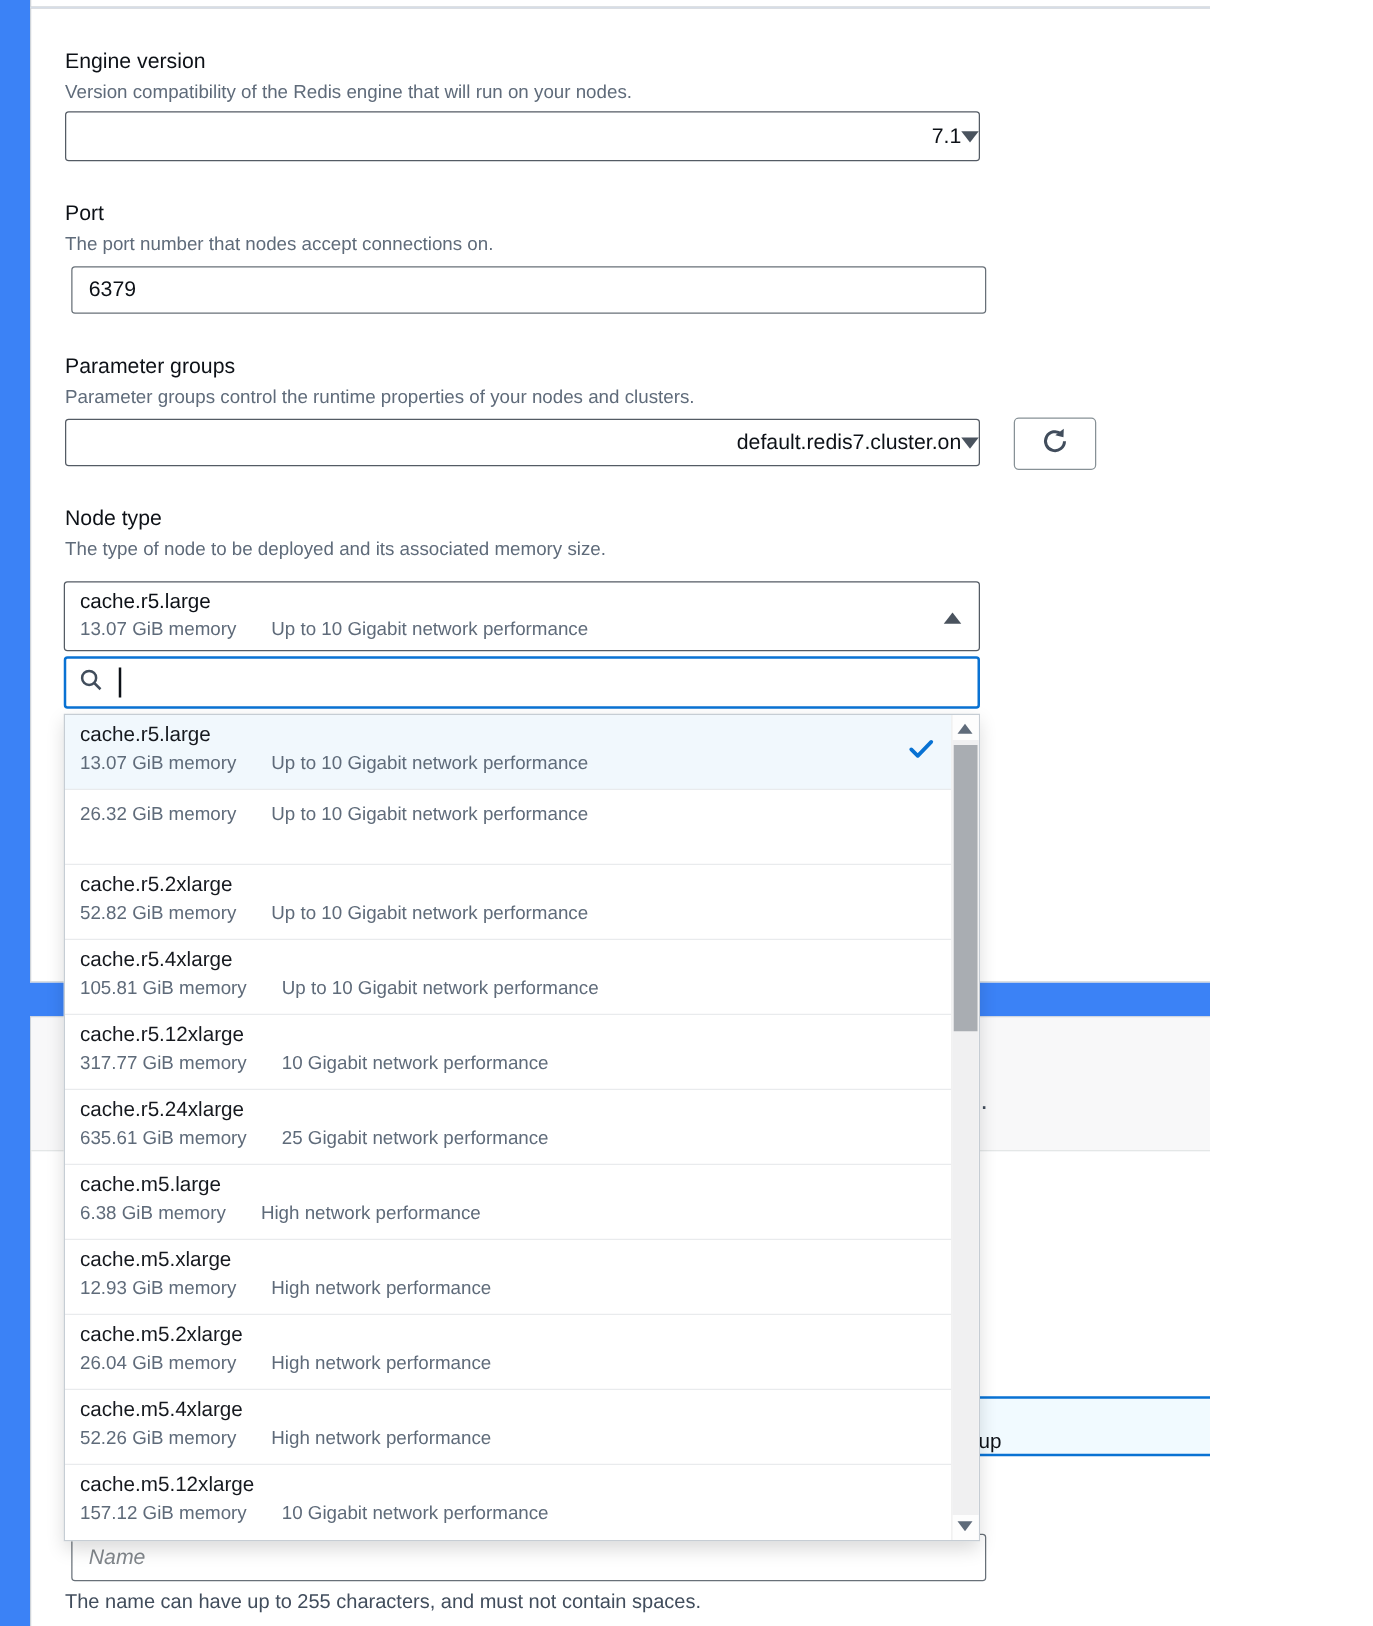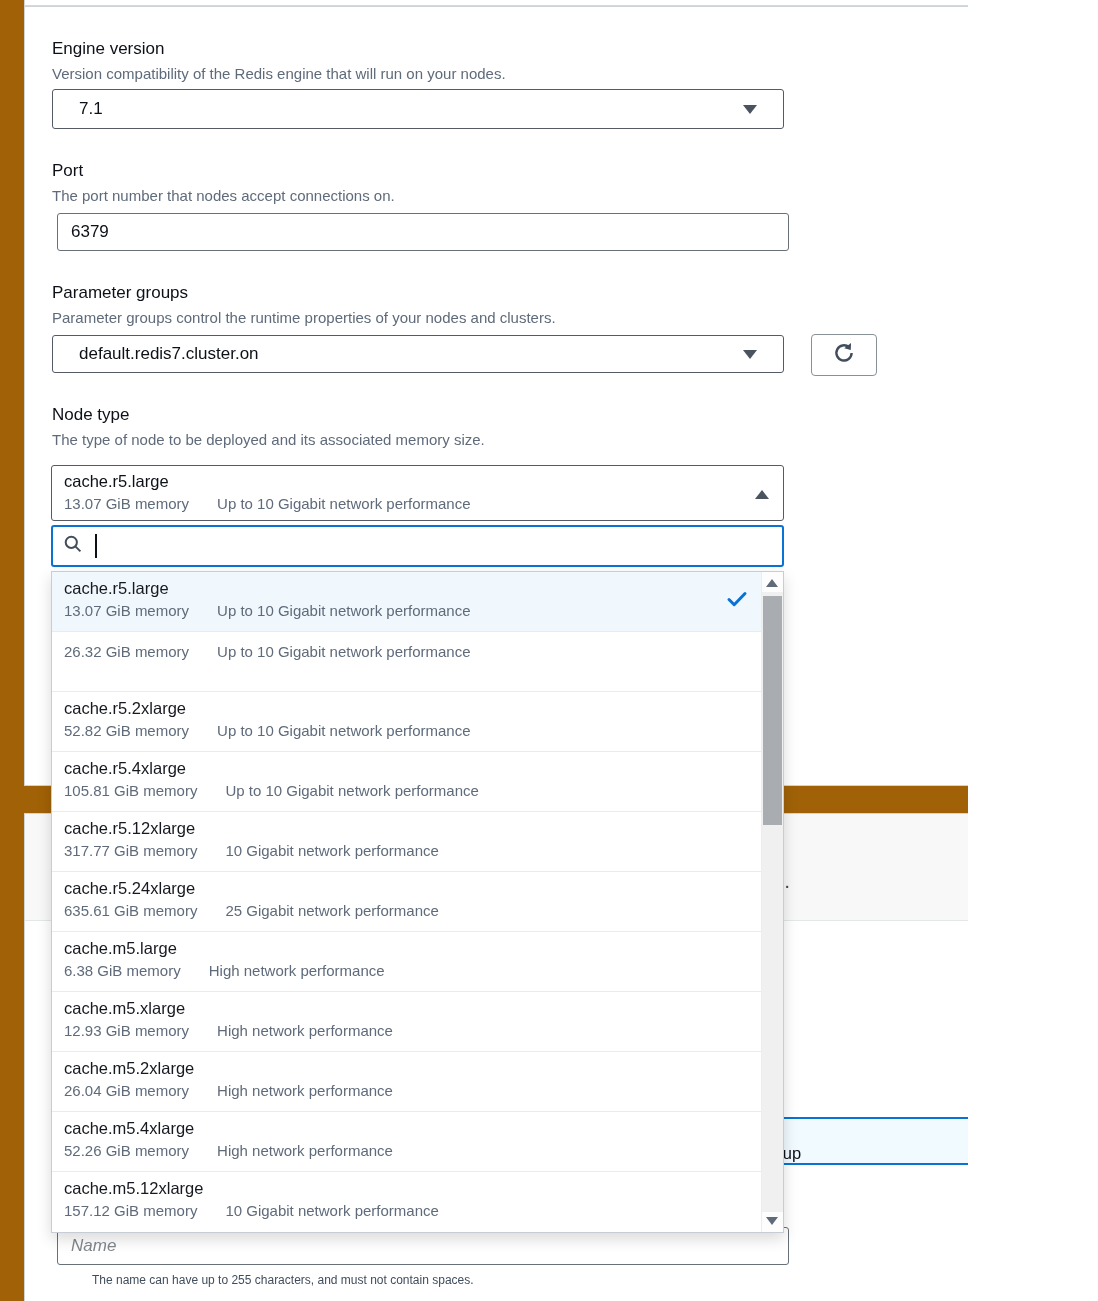--- a/index.html
+++ b/index.html
@@ -1,35 +1,35 @@
 <!DOCTYPE html>
 <html><head>
 <meta charset="utf-8">
 <style>
   html,body{margin:0;padding:0;background:#fff;}
   .screen{
     position:relative;width:968px;height:1301px;overflow:hidden;
-    background:#a16207;font-family:"Liberation Sans",sans-serif;
+    background:#3b82f6;font-family:"Liberation Sans",sans-serif;
     -webkit-font-smoothing:antialiased;color:#0d1117;
   }
   
   .top-strip{position:absolute;left:24px;top:0;width:1039px;height:6px;background:#fff;
     border-left:1px solid #cfd4d9;border-right:1px solid #cfd4d9;border-bottom:1px solid #d3d8dc;box-sizing:border-box;}
   .card{position:absolute;background:#fff;border:1px solid #cfd4d9;box-sizing:border-box;}
   .card1{left:24px;top:6px;width:1039px;height:780px;}
   .card2{left:24px;top:813px;width:1039px;height:488px;border-bottom:none;}
   .card2-header{position:relative;height:106px;background:#f8f8f9;border-bottom:1px solid #e4e7e7;}
   .fragment-he{position:absolute;left:736px;top:55px;font-size:21px;color:#414d5c;}
 
   
   .field-label{position:absolute;left:27px;font-size:17px;color:#0d1117;font-weight:500;}
   .field-desc{position:absolute;left:27px;font-size:15px;color:#5f6b7a;}
   .control{position:absolute;left:27px;width:732px;box-sizing:border-box;background:#fff;
     border:1px solid #545b64;border-radius:3px;display:flex;align-items:center;
-    justify-content:space-between;font-size:17px;color:#0d1117;padding:0 26px;cursor:pointer;}
+    justify-content:flex-end;font-size:17px;color:#0d1117;padding:0 0;cursor:pointer;}
   .textinput{position:absolute;left:32px;width:732px;box-sizing:border-box;background:#fff;
     border:1px solid #687078;border-radius:3px;font-size:17px;color:#0d1117;padding:0 13px;
     font-family:"Liberation Sans",sans-serif;outline:none;}
   .textinput::placeholder{font-style:italic;color:#82878c;}
   .tri-down{width:0;height:0;border-left:7px solid transparent;border-right:7px solid transparent;border-top:9px solid #4a535e;}
   .tri-up{width:0;height:0;border-left:7px solid transparent;border-right:7px solid transparent;border-bottom:9px solid #4a535e;}
 
   .refresh-btn{position:absolute;left:786px;top:327px;width:64px;height:40px;background:#fff;
     border:1px solid #879196;border-radius:4px;display:flex;align-items:center;justify-content:center;cursor:pointer;}
 
@@ -58,21 +58,21 @@
   .sb-track{position:absolute;left:0;right:0;top:20px;bottom:20px;background:#f0f0f1;}
   .sb-thumb{position:absolute;left:1px;right:1px;top:24px;height:229px;background:#a9adb2;}
   .sb-up{position:absolute;top:7px;left:4px;width:0;height:0;border-left:6px solid transparent;border-right:6px solid transparent;border-bottom:8px solid #5f6b7a;}
   .sb-down{position:absolute;bottom:7px;left:4px;width:0;height:0;border-left:6px solid transparent;border-right:6px solid transparent;border-top:8px solid #5f6b7a;}
 
   
   .group-tile{position:absolute;left:509px;top:303px;width:475px;height:48px;box-sizing:border-box;
     background:#f1faff;border:2px solid #0972d3;border-radius:8px;display:flex;align-items:flex-end;
     padding-left:223px;font-size:16.5px;color:#0d1117;cursor:pointer;}
   .name-input{top:413px;height:38px;}
-  .name-help{position:absolute;left:27px;top:459px;font-size:12px;color:#414d5c;margin-left:40px;}
+  .name-help{position:absolute;left:27px;top:459px;font-size:16px;color:#414d5c;}
 </style>
 </head>
 <body>
 
 <div class="screen">
 
   <div class="top-strip"></div>
 
   <div class="card card1">
 

